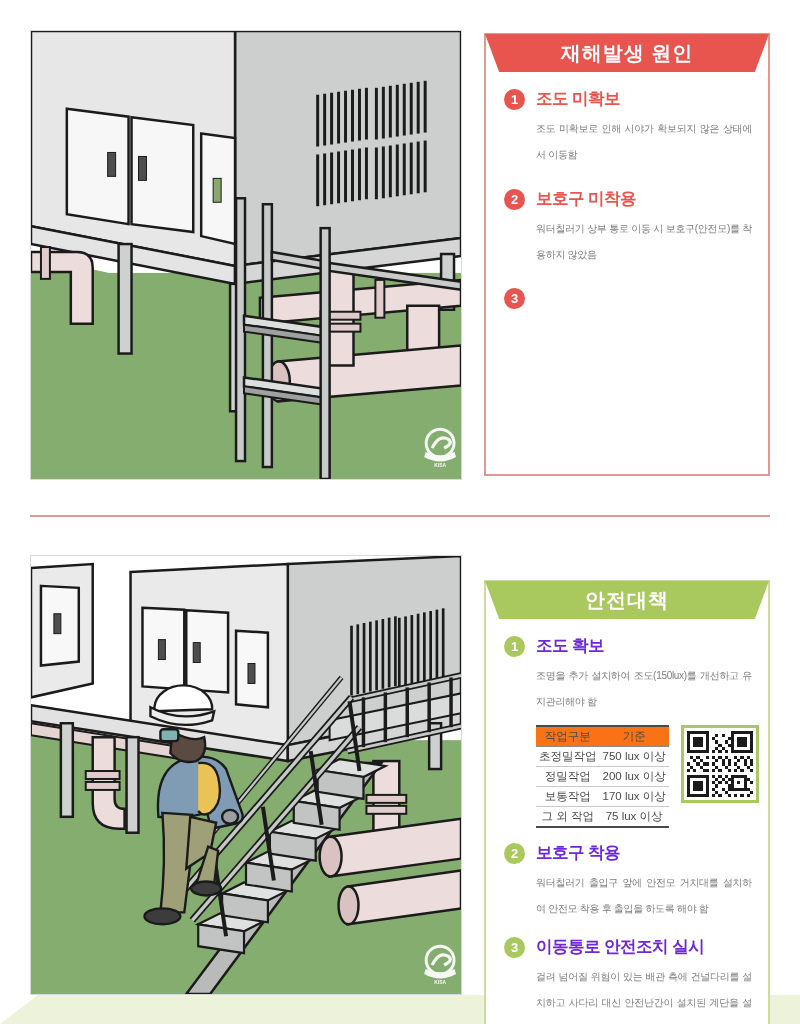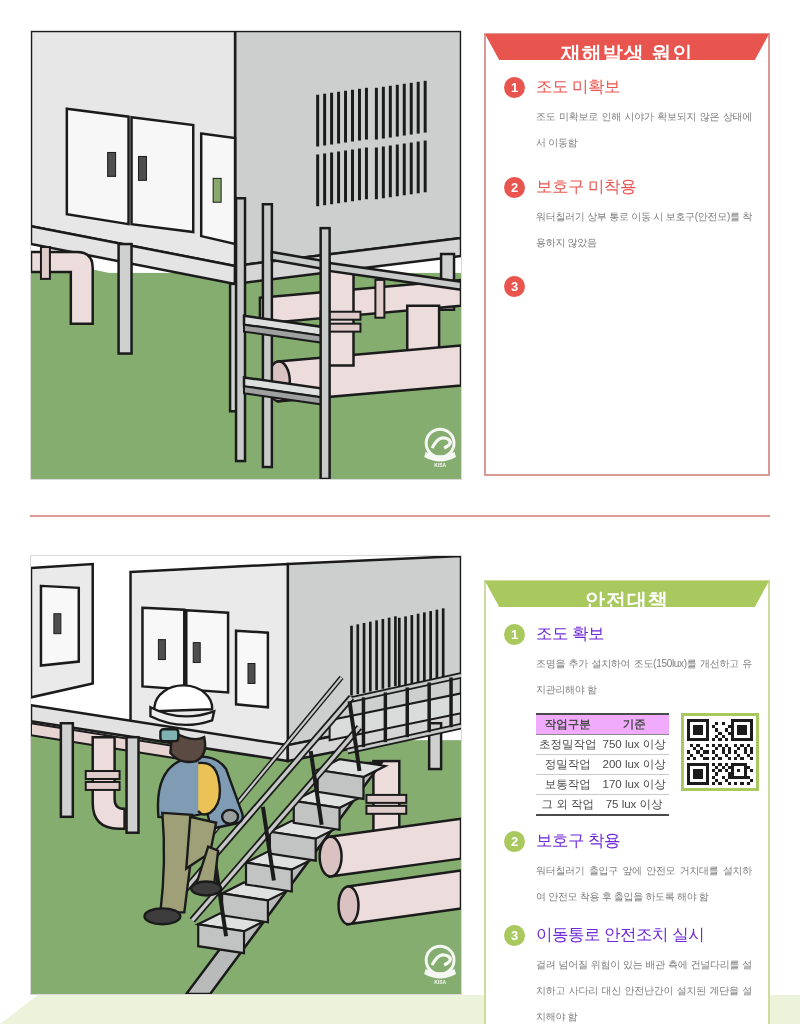--- a/index.html
+++ b/index.html
@@ -18,44 +18,44 @@
   .illo { position:absolute; left:30px; width:432px; border:1px solid #d9d9d9; background:#fff; z-index:1; }
   .illo-top { top:30px; height:450px; }
   .illo-bottom { top:555px; height:440px; }
   .illo svg { display:block; }
 
   
   .panel { position:absolute; left:484px; width:286px; background:#ffffff; z-index:2; }
   .panel-accident { top:33px; height:443px; border:2px solid #dc9a94; }
   .panel-safety   { top:580px; height:447px; border:2px solid #ccdc9c; }
 
-  .banner { position:relative; margin:-1px -1px 0 -1px; height:26px; line-height:38px;
+  .banner { position:relative; margin:-1px -1px 0 -1px; height:38px; line-height:38px;
     text-align:center; color:#fff; font-weight:bold; font-size:20px; letter-spacing:1px;
     clip-path:polygon(0 0,100% 0,95% 100%,5% 100%); }
   .panel-accident .banner { background:#e8554e; }
   .panel-safety   .banner { background:#a9c95e; }
 
   .panel-body { padding:16px 16px 0 18px; }
   .item { margin-bottom:20px; }
   .item-head { display:flex; align-items:center; }
   .num-circle { flex:0 0 auto; width:21px; height:21px; border-radius:50%; color:#fff;
     font-size:13px; font-weight:bold; line-height:21px; text-align:center; margin-right:11px; }
   .panel-accident .num-circle { background:#e8554e; }
   .panel-safety   .num-circle { background:#a9c95e; }
-  .item-title { font-size:16.5px; font-weight:normal; letter-spacing:-0.5px; }
+  .item-title { font-size:16.5px; font-weight:bold; letter-spacing:-0.5px; }
   .panel-accident .item-title { color:#e8554e; }
   .panel-safety   .item-title { color:#6d28d9; }
   .item-body { margin:6px 0 0 32px; font-size:10px; color:#7c7c7c; line-height:26px;
     text-align:justify; letter-spacing:-0.3px; }
 
   
   .table-qr-row { display:flex; align-items:flex-start; margin:10px 0 4px 32px; gap:12px; }
   table.lux { border-collapse:collapse; width:148px; font-size:11.5px; color:#4a4a4a;
     border-top:2px solid #4a4a4a; border-bottom:2px solid #4a4a4a; }
-  table.lux th { background:#f0abfc; font-weight:bold; border-bottom:1.5px solid #8a8a8a; }
+  table.lux th { background:#f97316; font-weight:normal; border-bottom:1.5px solid #8a8a8a; }
   table.lux th, table.lux td { padding:2px 3px; text-align:center; white-space:nowrap; }
   table.lux tr + tr td { border-top:1px solid #c9c9c9; }
   .qr-box { flex:0 0 auto; width:78px; height:78px; border:3px solid #a9c95e; background:#fff; padding:3px; }
   .qr-box svg { width:66px; height:66px; display:block; }
 </style>
 </head>
 <body>
 
 <div id="page">
 

